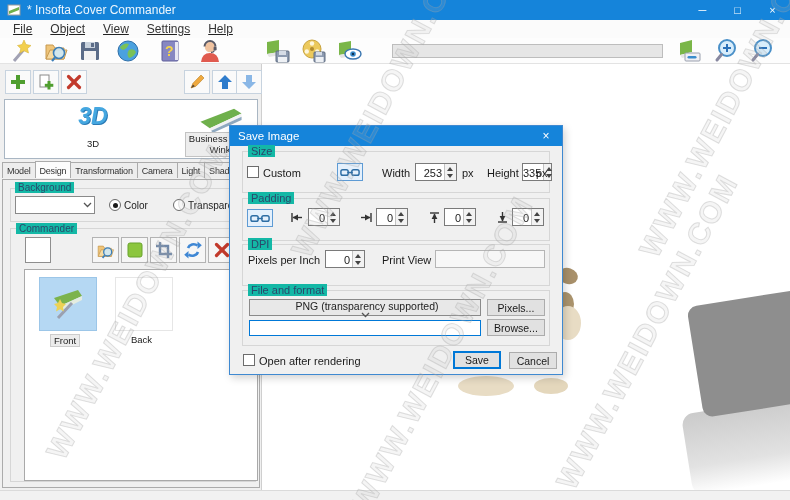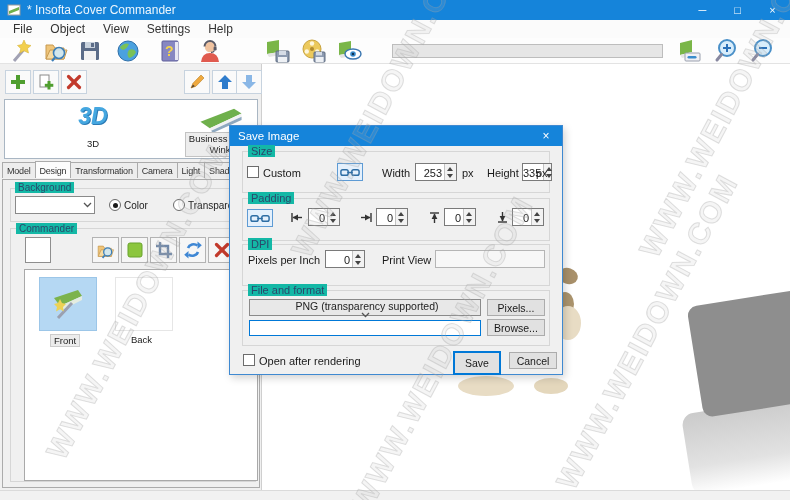--- a/index.html
+++ b/index.html
@@ -8,21 +8,21 @@
   #app { position:relative; width:790px; height:500px; overflow:hidden; background:#fff; }
 
   
   .titlebar { position:absolute; left:0; top:0; width:790px; height:20px; background:#1584da; display:flex; align-items:center; }
   .titlebar .appicon { margin-left:7px; width:14px; height:14px; }
   .titlebar .title { margin-left:6px; font-size:12px; color:rgba(255,255,255,.92); }
   .wincontrols { position:absolute; right:0; top:0; height:20px; display:flex; }
   .wbtn { width:35px; height:20px; color:#fff; font-size:11px; display:flex; align-items:center; justify-content:center; }
 
   
-  .menubar { position:absolute; left:0; top:20px; width:790px; height:18px; background:#fbfbfb; display:flex; align-items:center; padding-left:4px; }
+  .menubar { position:absolute; left:0; top:20px; width:790px; height:18px; background:#fbfbfb; display:flex; align-items:center; padding-left:4px;text-decoration:underline; }
   .menuitem { padding:2px 9px; font-size:12px; color:#333; }
 
   
   .toolbar { position:absolute; left:0; top:38px; width:790px; height:26px; background:#fdfdfd; border-bottom:1px solid #e3e3e3; }
   .tbtn { position:absolute; top:0; width:28px; height:26px; display:flex; align-items:center; justify-content:center; }
   .progressbar { position:absolute; left:392px; top:6px; width:271px; height:14px; background:#e6e6e6; border:1px solid #bdbdbd; }
 
   
   .leftpanel { position:absolute; left:0; top:64px; width:262px; height:426px; background:#f0f0f0; border-right:1px solid #cfcfcf; }
   .preview { position:absolute; left:262px; top:64px; width:528px; height:426px; background:#ffffff; overflow:hidden; }
@@ -76,21 +76,21 @@
   .spin { position:absolute; height:18px; display:flex; border:1px solid #7a7a7a; background:#fff; }
   .sv { flex:1; font-size:11px; text-align:right; padding:3px 2px 0 0; }
   .sb { width:12px; border-left:1px solid #c2c2c2; display:flex; flex-direction:column; }
   .su,.sd { flex:1; position:relative; background:#f2f2f2; }
   .su::after { content:""; position:absolute; left:2px; top:3px; border-left:3.5px solid transparent; border-right:3.5px solid transparent; border-bottom:4px solid #444; }
   .sd::after { content:""; position:absolute; left:2px; top:2px; border-left:3.5px solid transparent; border-right:3.5px solid transparent; border-top:4px solid #444; }
   .padicon { position:absolute; width:13px; height:13px; }
   .tfield { position:absolute; border:1px solid #b5b5b5; background:#f7f7f7; height:18px; }
   .dcombo { position:absolute; height:17px; background:#e8e8e8; border:1px solid #8a8a8a; display:flex; align-items:center; font-size:10.5px;flex-direction:column; }
   .dbtn { position:absolute; height:17px; background:#e1e1e1; border:1px solid #acacac; font-size:10.5px; display:flex; align-items:center; justify-content:center; color:#1a1a1a; }
-  .dbtn.default { border:1px solid #0078d7; box-shadow:inset 0 0 0 1px #0078d7; height:24px; }
+  .dbtn.default { border:1px solid #0078d7; box-shadow:inset 0 0 0 1px #0078d7; height:18px; }
   .fileinput { position:absolute; height:16px; border:1px solid #0078d7; background:#fff; font-size:10.5px; font-family:"Liberation Sans",sans-serif; padding:0 3px; }
 
   
   .wmlayer { position:absolute; left:0; top:0; width:790px; height:500px; pointer-events:none; z-index:9; }
   .wm { position:absolute; font-size:30px; font-weight:bold; letter-spacing:2px; white-space:nowrap; color:rgba(185,185,185,.14); -webkit-text-stroke:1px rgba(165,165,165,.34); transform-origin:0 50%; transform:rotate(-62deg); }
 </style>
 </head>
 <body>
 
 <div id="app">

